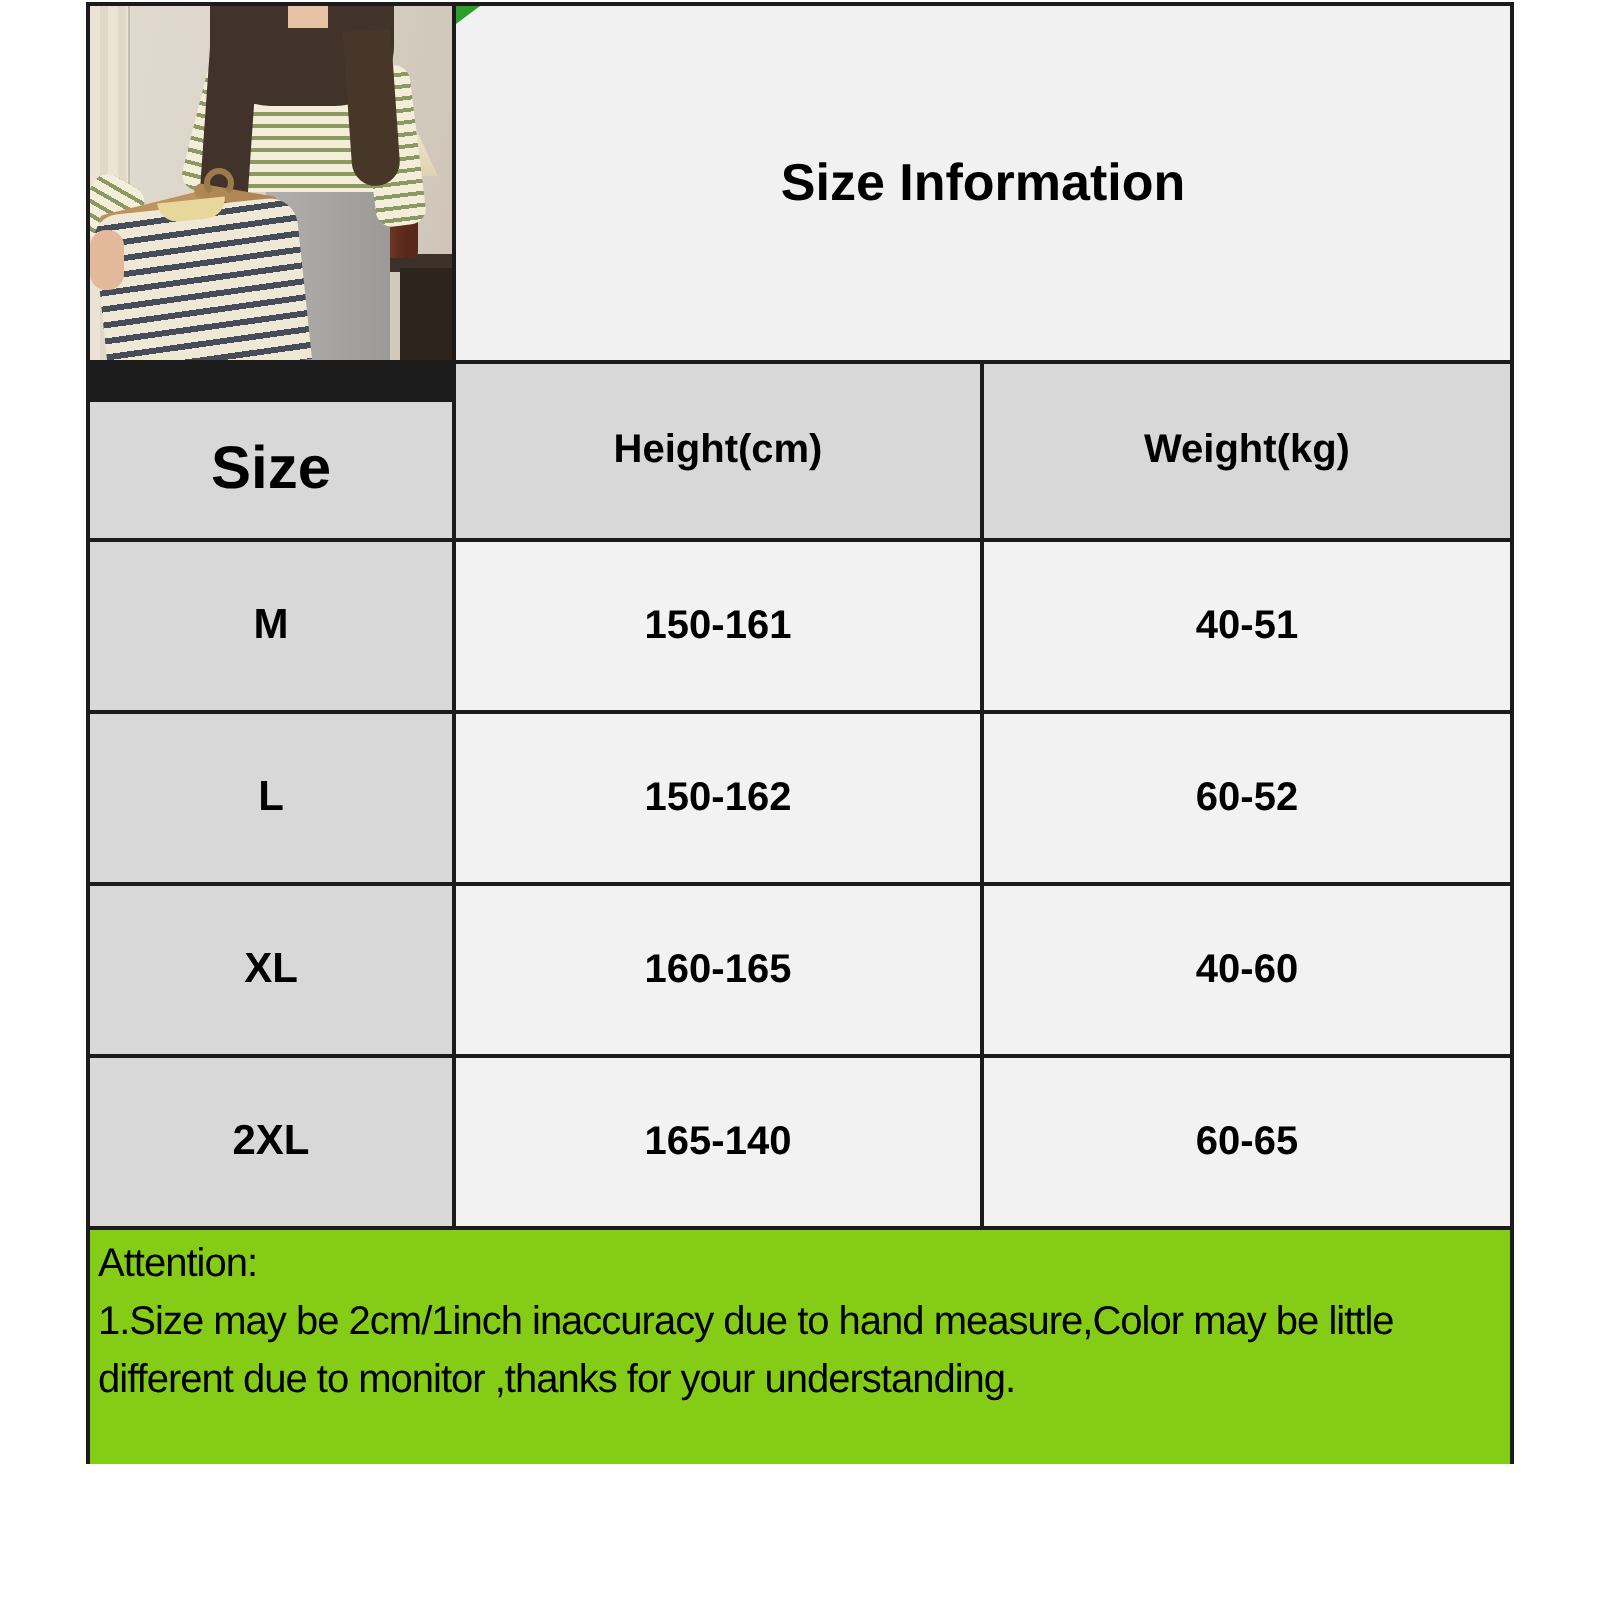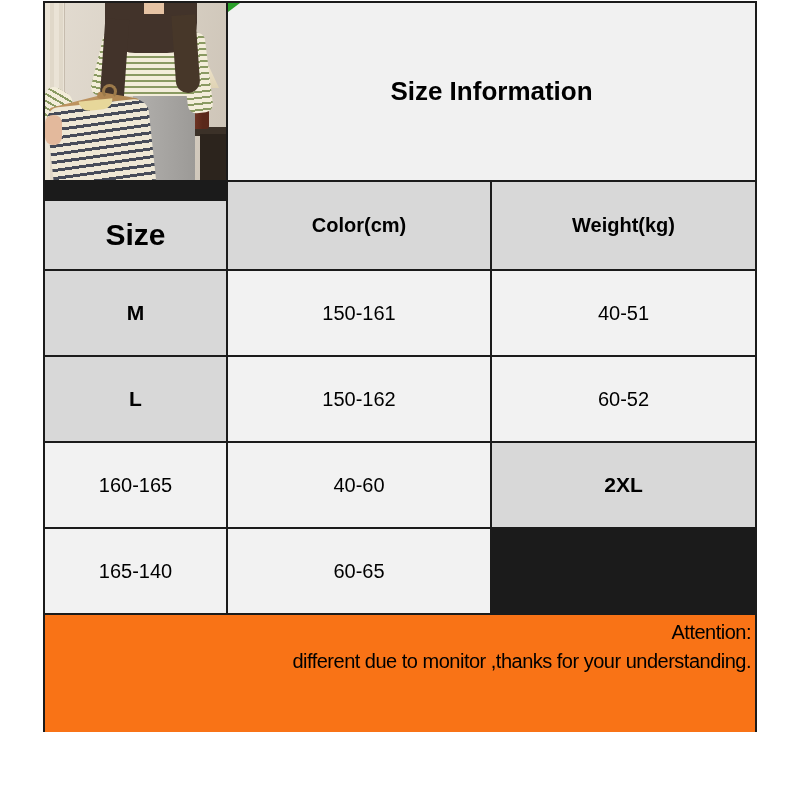--- a/index.html
+++ b/index.html
@@ -12,28 +12,28 @@
          grid-template-columns:181px 262px 263px;
          grid-template-rows:177px 87px 84px 84px 84px 84px 146px;
          gap:2px;background:#1b1b1b;border:2px solid #1b1b1b;}
   .cell{display:flex;align-items:center;justify-content:center;overflow:hidden;}
   .title-cell{grid-column:2/4;background:#f1f1f1;position:relative;
               font-weight:bold;font-size:26px;}
   .hdr{background:#d8d8d8;font-weight:bold;}
   .hdr-size{font-size:30px;margin-top:19px;}
   .hdr-col{font-size:20px;}
   .lbl{background:#d8d8d8;font-weight:bold;font-size:21px;}
-  .val{background:#f2f2f2;font-size:20px;}
+  .val{background:#f2f2f2;font-size:20px;font-weight:bold;}
   .err-tri{position:absolute;top:0;left:0;width:0;height:0;
            border-top:9px solid #2aa02a;border-right:12px solid transparent;}
 
   
-  .attention-cell{grid-column:1/4;background:#f97316;display:block;
+  .attention-cell{grid-column:1/4;background:#84cc16;display:block;
                   padding:3px 4px;font-size:20px;line-height:29px;
-                  letter-spacing:-0.5px;text-align:right;}
+                  letter-spacing:-0.5px;}
   .att-line{white-space:nowrap;}
 
   
   .ghost-row{position:absolute;left:43px;top:766px;width:714px;height:28px;display:flex;}
   .ghost-cell{box-sizing:border-box;height:100%;background:#fffefe;
               border:1px solid #e7e7e7;margin-left:-1px;}
   .g1{width:186px;margin-left:0;}
   .g2{width:270px;}
   .g3{width:259px;}
 
@@ -111,40 +111,42 @@
       <div class="shirt-navy"></div>
       <div class="navy-collar"></div>
       <div class="hand"></div>
     </div>
     <div class="cell title-cell">
       <span class="err-tri"></span>
       <span>Size Information</span>
     </div>
 
     <div class="cell hdr hdr-size">Size</div>
-    <div class="cell hdr hdr-col">Color(cm)</div>
+    <div class="cell hdr hdr-col">Height(cm)</div>
     <div class="cell hdr hdr-col">Weight(kg)</div>
 
     <div class="cell lbl">M</div>
     <div class="cell val">150-161</div>
     <div class="cell val">40-51</div>
 
     <div class="cell lbl">L</div>
     <div class="cell val">150-162</div>
     <div class="cell val">60-52</div>
 
+    <div class="cell lbl">XL</div>
     <div class="cell val">160-165</div>
     <div class="cell val">40-60</div>
 
     <div class="cell lbl">2XL</div>
     <div class="cell val">165-140</div>
     <div class="cell val">60-65</div>
 
     <div class="cell attention-cell">
       <div class="att-line">Attention:</div>
+      <div class="att-line">1.Size may be 2cm/1inch inaccuracy due to hand measure,Color may be little</div>
       <div class="att-line">different due to monitor ,thanks for your understanding.</div>
     </div>
   </div>
 
   <div class="ghost-row">
     <div class="ghost-cell g1"></div>
     <div class="ghost-cell g2"></div>
     <div class="ghost-cell g3"></div>
   </div>
 

